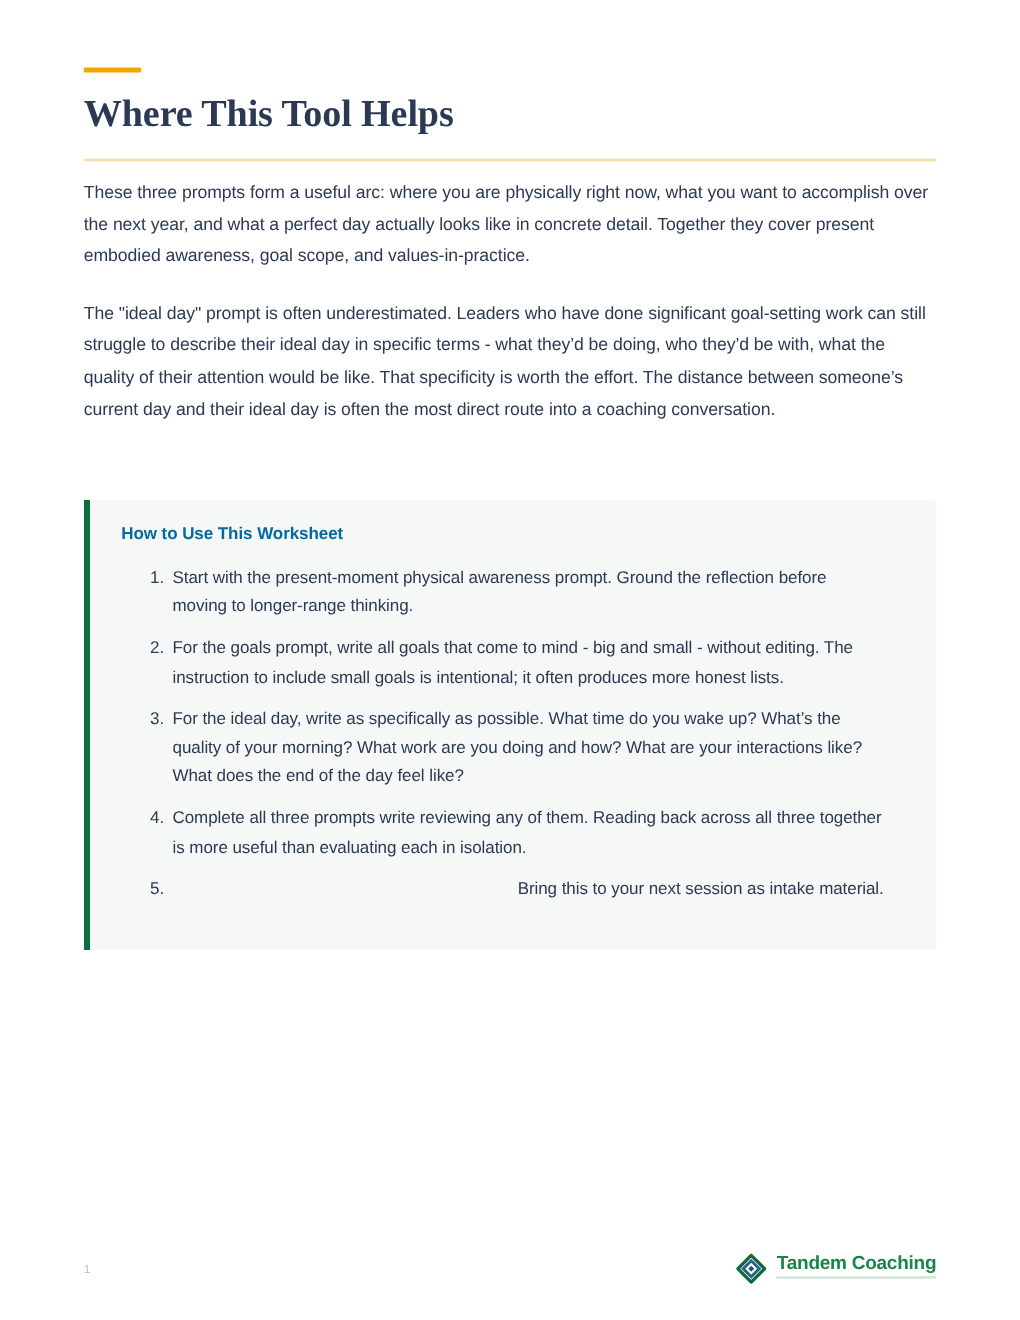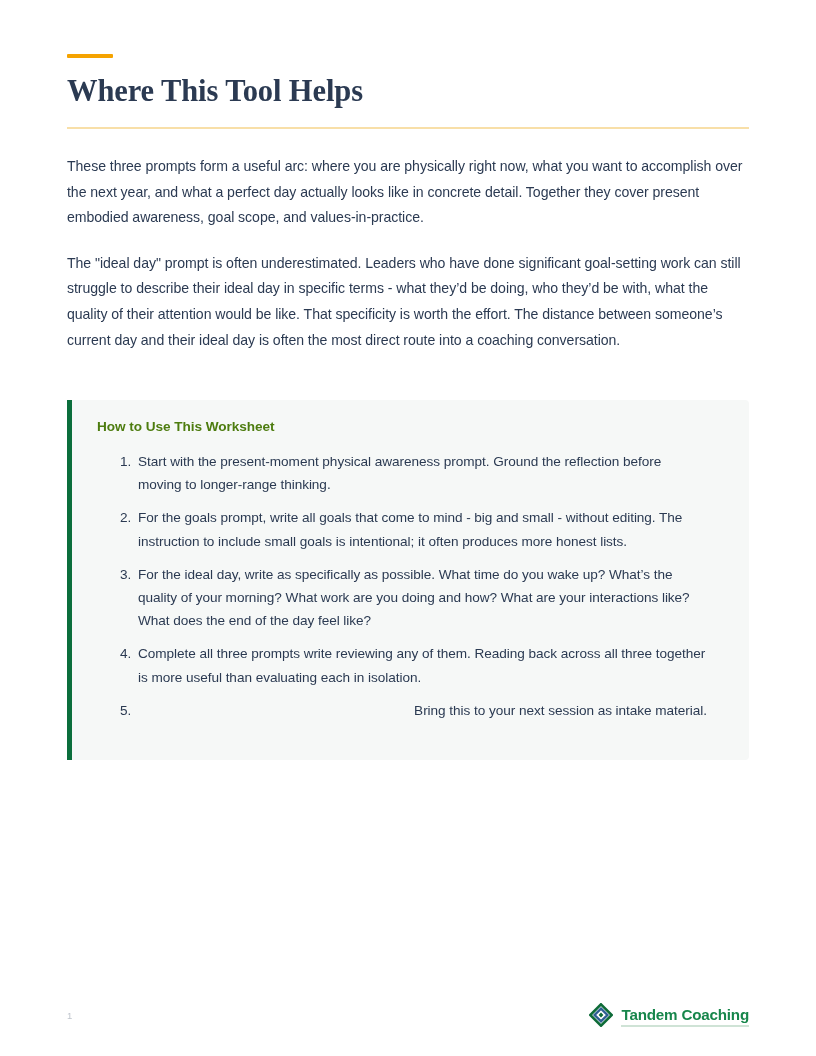--- a/index.html
+++ b/index.html
@@ -52,21 +52,21 @@
     margin-top: 17px;
     width: 682px;
     height: 2.2px;
     background: #F8DFA8;
   }
 
   
   .content {
     position: absolute;
     left: 67px;
-    top: 154px;
+    top: 141px;
     width: 682px;
   }
   .para {
     margin: 0 0 20px 0;
     font-size: 14.1px;
     line-height: 25.6px;
     color: #2B3A52;
     letter-spacing: -0.05px;
   }
   .para:last-child { margin-bottom: 0; }
@@ -83,21 +83,21 @@
     border-radius: 0 4px 4px 0;
     box-sizing: border-box;
   }
   .callout-inner {
     padding: 19px 26px 22px 25px;
   }
   .callout-title {
     margin: 0 0 11px 0;
     font-size: 13.6px;
     font-weight: 700;
-    color: #4d7c0f;
+    color: #0369a1;
     letter-spacing: -0.05px;
   }
   ol.callout-list {
     margin: 16px;
     padding-left: 22px;
     list-style: decimal;
   }
   ol.callout-list li {
     font-size: 13.6px;
     line-height: 23.2px;
@@ -126,21 +126,21 @@
     top: 10px;
     font-size: 9.5px;
     color: #BFC4CC;
     letter-spacing: 0.2px;
   }
   .brand {
     position: absolute;
     right: 67px;
     top: 3px;
     display: flex;
-    align-items: flex-end;
+    align-items: flex-start;
     gap: 8px;
   }
   .brand-mark {
     width: 24px;
     height: 24px;
     display: block;
     flex: 0 0 auto;
   }
   .brand-name {
     font-size: 15.2px;

